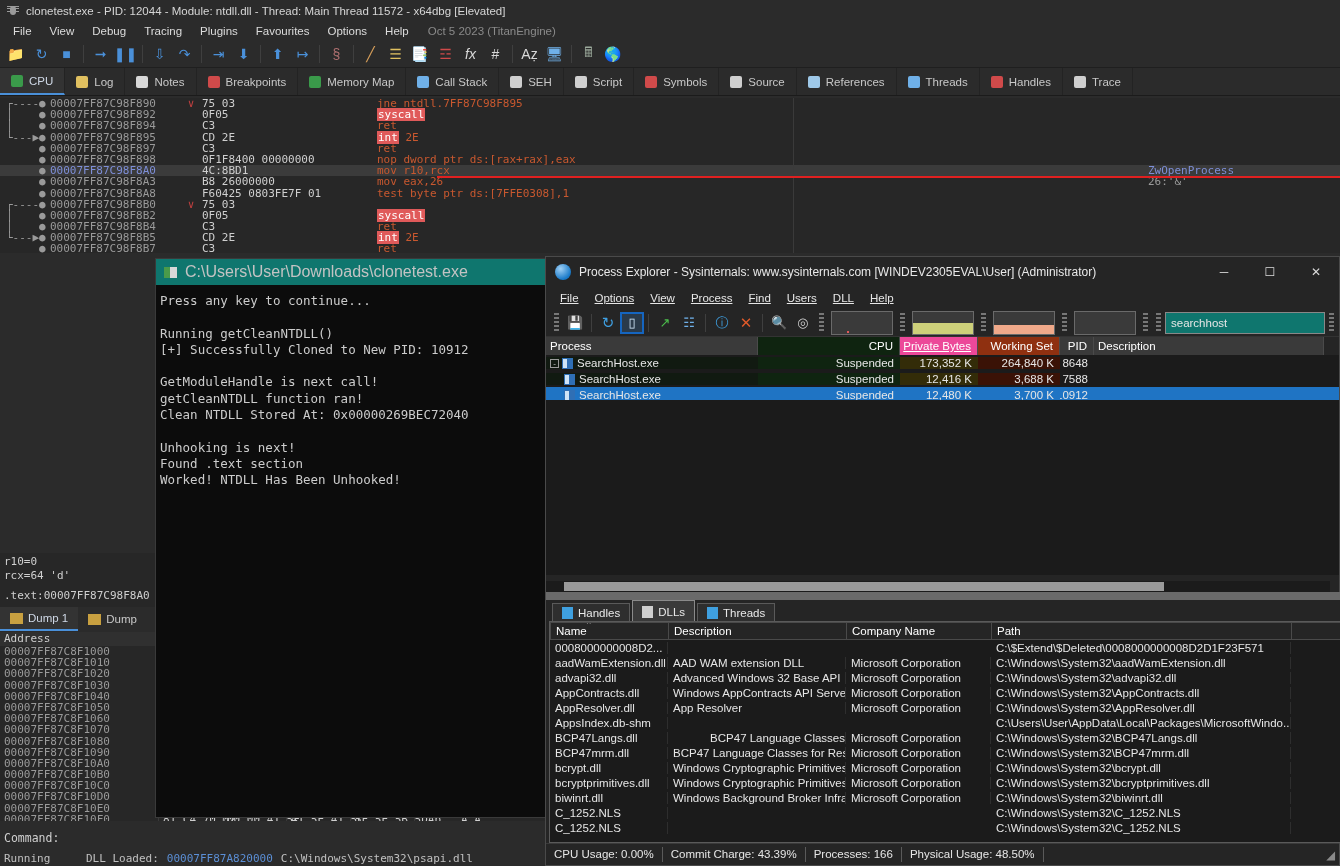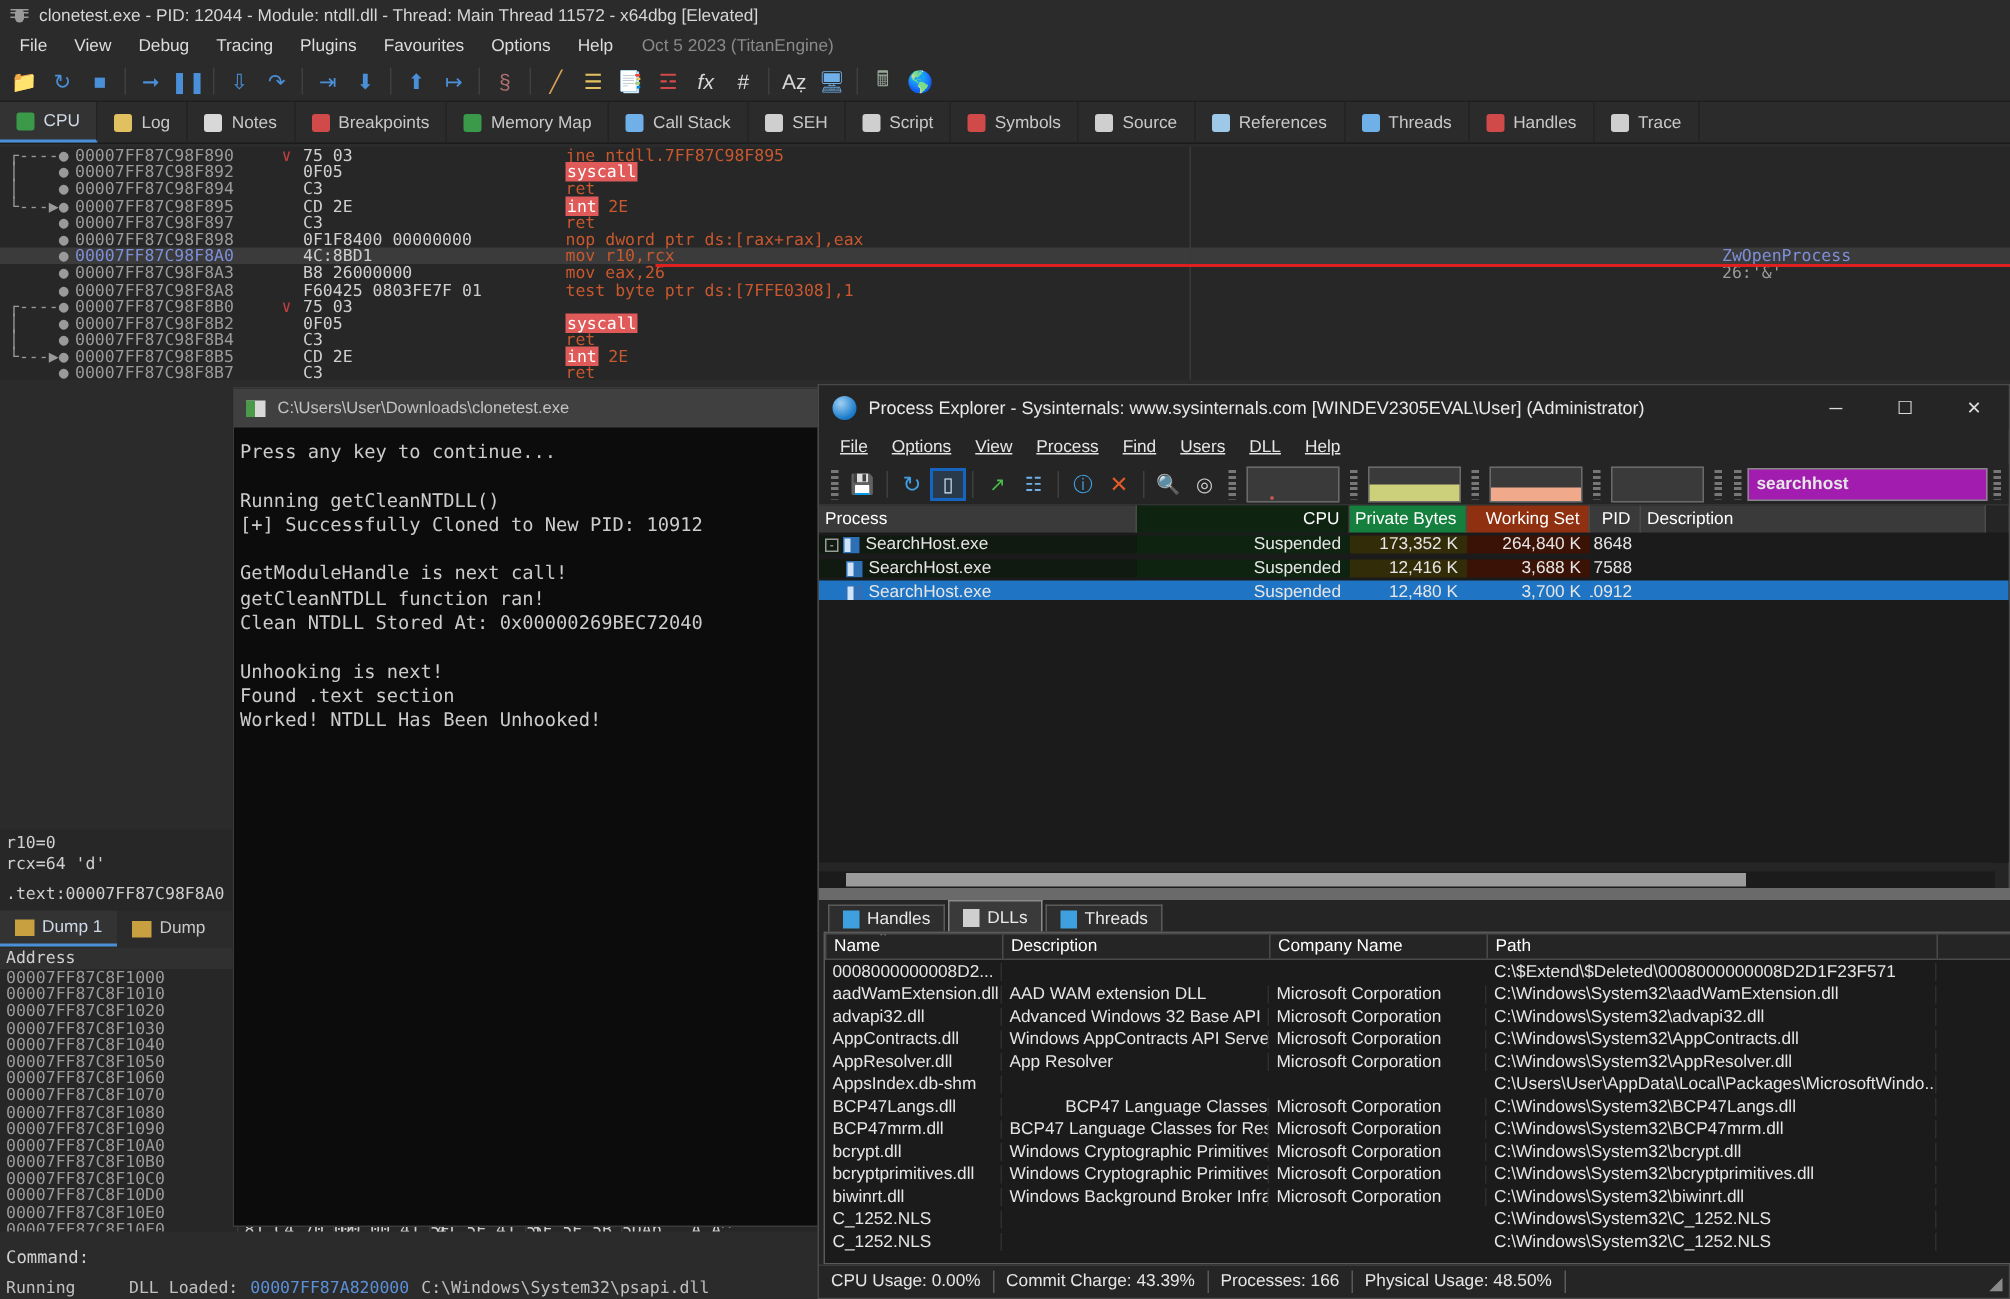--- a/index.html
+++ b/index.html
@@ -107,22 +107,22 @@
   .statusbar .blue { color:#5b8fd6; }
 
   
   .rightdump { position:absolute; left:1318px; top:620px; width:22px; height:200px;
                background:#272727; font-family:"DejaVu Sans Mono", monospace; font-size:11px;
                color:#9a9a9a; overflow:hidden; line-height:11.2px;}
 
   
   .console { position:absolute; left:155px; top:258px; width:395px; height:560px;
              background:#0c0c0c; border:1px solid #3a3a3a; }
-  .console-title { height:26px; background:#404040; display:flex; align-items:center;
-                   gap:8px; padding-left:8px; font-size:11px; color:#c3c3c3; }
+  .console-title { height:26px; background:#0f766e; display:flex; align-items:center;
+                   gap:8px; padding-left:8px; font-size:16px; color:#c3c3c3; }
   .console-title .cicon { width:13px; height:11px; background:#d8d8d8; position:relative;}
   .console-title .cicon:after{content:"";position:absolute;left:0;top:0;width:6px;height:11px;background:#4a9a4a;}
   .console-body { padding:8px 4px 0 4px; font-family:"DejaVu Sans Mono", monospace;
                   font-size:12.5px; color:#cccccc; line-height:16.3px; white-space:pre; }
 
   
   .pe { position:absolute; left:545px; top:256px; width:795px; height:610px;
         background:#252525; border:1px solid #4a4a4a; color:#e6e6e6; }
   .pe-title { height:30px; display:flex; align-items:center; background:#252525;
               font-size:12px; color:#e9e9e9; }
@@ -139,22 +139,22 @@
   .pe-toolbar { height:28px; display:flex; align-items:center; gap:0; padding-left:4px;
                 background:#252525; border-bottom:1px solid #333;}
   .pbtn { width:24px; height:22px; display:flex; align-items:center; justify-content:center;
           font-size:13px; color:#bcbcbc; }
   .pbtn.framed { border:2px solid #1565c0; background:#2a3a4a; }
   .pdots { width:5px; height:20px; background-image:repeating-linear-gradient(to bottom,#777 0 2px,transparent 2px 4px);
            margin:0 4px; }
   .graph { width:62px; height:24px; border:1px solid #6a6a6a; background:#3a3a3a; position:relative;
            margin:0 3px; }
   .graph .fill { position:absolute; left:0; right:0; bottom:0; }
-  .searchbox { width:160px; height:22px; border:1px solid #888; background:#a21caf;
-               color:#e6e6e6; font-size:11.5px; padding-left:5px; line-height:20px;font-weight:bold; }
+  .searchbox { width:160px; height:22px; border:1px solid #888; background:#0f766e;
+               color:#e6e6e6; font-size:11.5px; padding-left:5px; line-height:20px; }
 
   .pe-cols { height:18px; display:flex; font-size:11.5px; color:#ffffff; }
   .pe-cols .col { display:flex; align-items:center; padding-left:4px; border-right:1px solid #4a4a4a;
                   overflow:hidden; white-space:nowrap; }
   .pe-cols .col.right { justify-content:flex-end; padding-right:6px;}
 
   .pe-rows { background:#1b1b1b; }
   .perow { height:16px; display:flex; font-size:11.5px; color:#e6e6e6; align-items:center; }
   .perow.sel { background:#1f74c4; }
   .pc { display:flex; align-items:center; white-space:nowrap; overflow:hidden;}
@@ -466,21 +466,21 @@
         </div>
       <div class="pdots"></div>
       <div class="pdots"></div>
       <div class="searchbox">searchhost</div>
       <div class="pdots"></div>
     </div>
 
     <div class="pe-cols" id="pecols">
         <div class="col" style="width: 212px; flex: 0 0 212px; background: rgb(58, 58, 58);">Process</div>
         <div class="col right" style="width: 142px; flex: 0 0 142px; background: rgb(15, 36, 16);">CPU</div>
-        <div class="col right" style="width: 78px; flex: 0 0 78px; background: #15803d;">Private Bytes</div>
+        <div class="col right" style="width: 78px; flex: 0 0 78px; background: #ec4899; text-decoration: underline;">Private Bytes</div>
         <div class="col right" style="width: 82px; flex: 0 0 82px; background: rgb(143, 48, 16);">Working Set</div>
         <div class="col right" style="width: 34px; flex: 0 0 34px; background: rgb(58, 58, 58);">PID</div>
         <div class="col" style="width: 230px; flex: 0 0 230px; background: rgb(58, 58, 58);">Description</div>
       </div>
     <div class="pe-rows" id="perows">
         <div class="perow">
           <div class="pc" style="width: 212px; flex: 0 0 212px; padding-left: 4px; background: rgb(17, 26, 17);">
             <span class="exp">-</span>
             <span class="appicon"></span>
             <span>SearchHost.exe</span>

